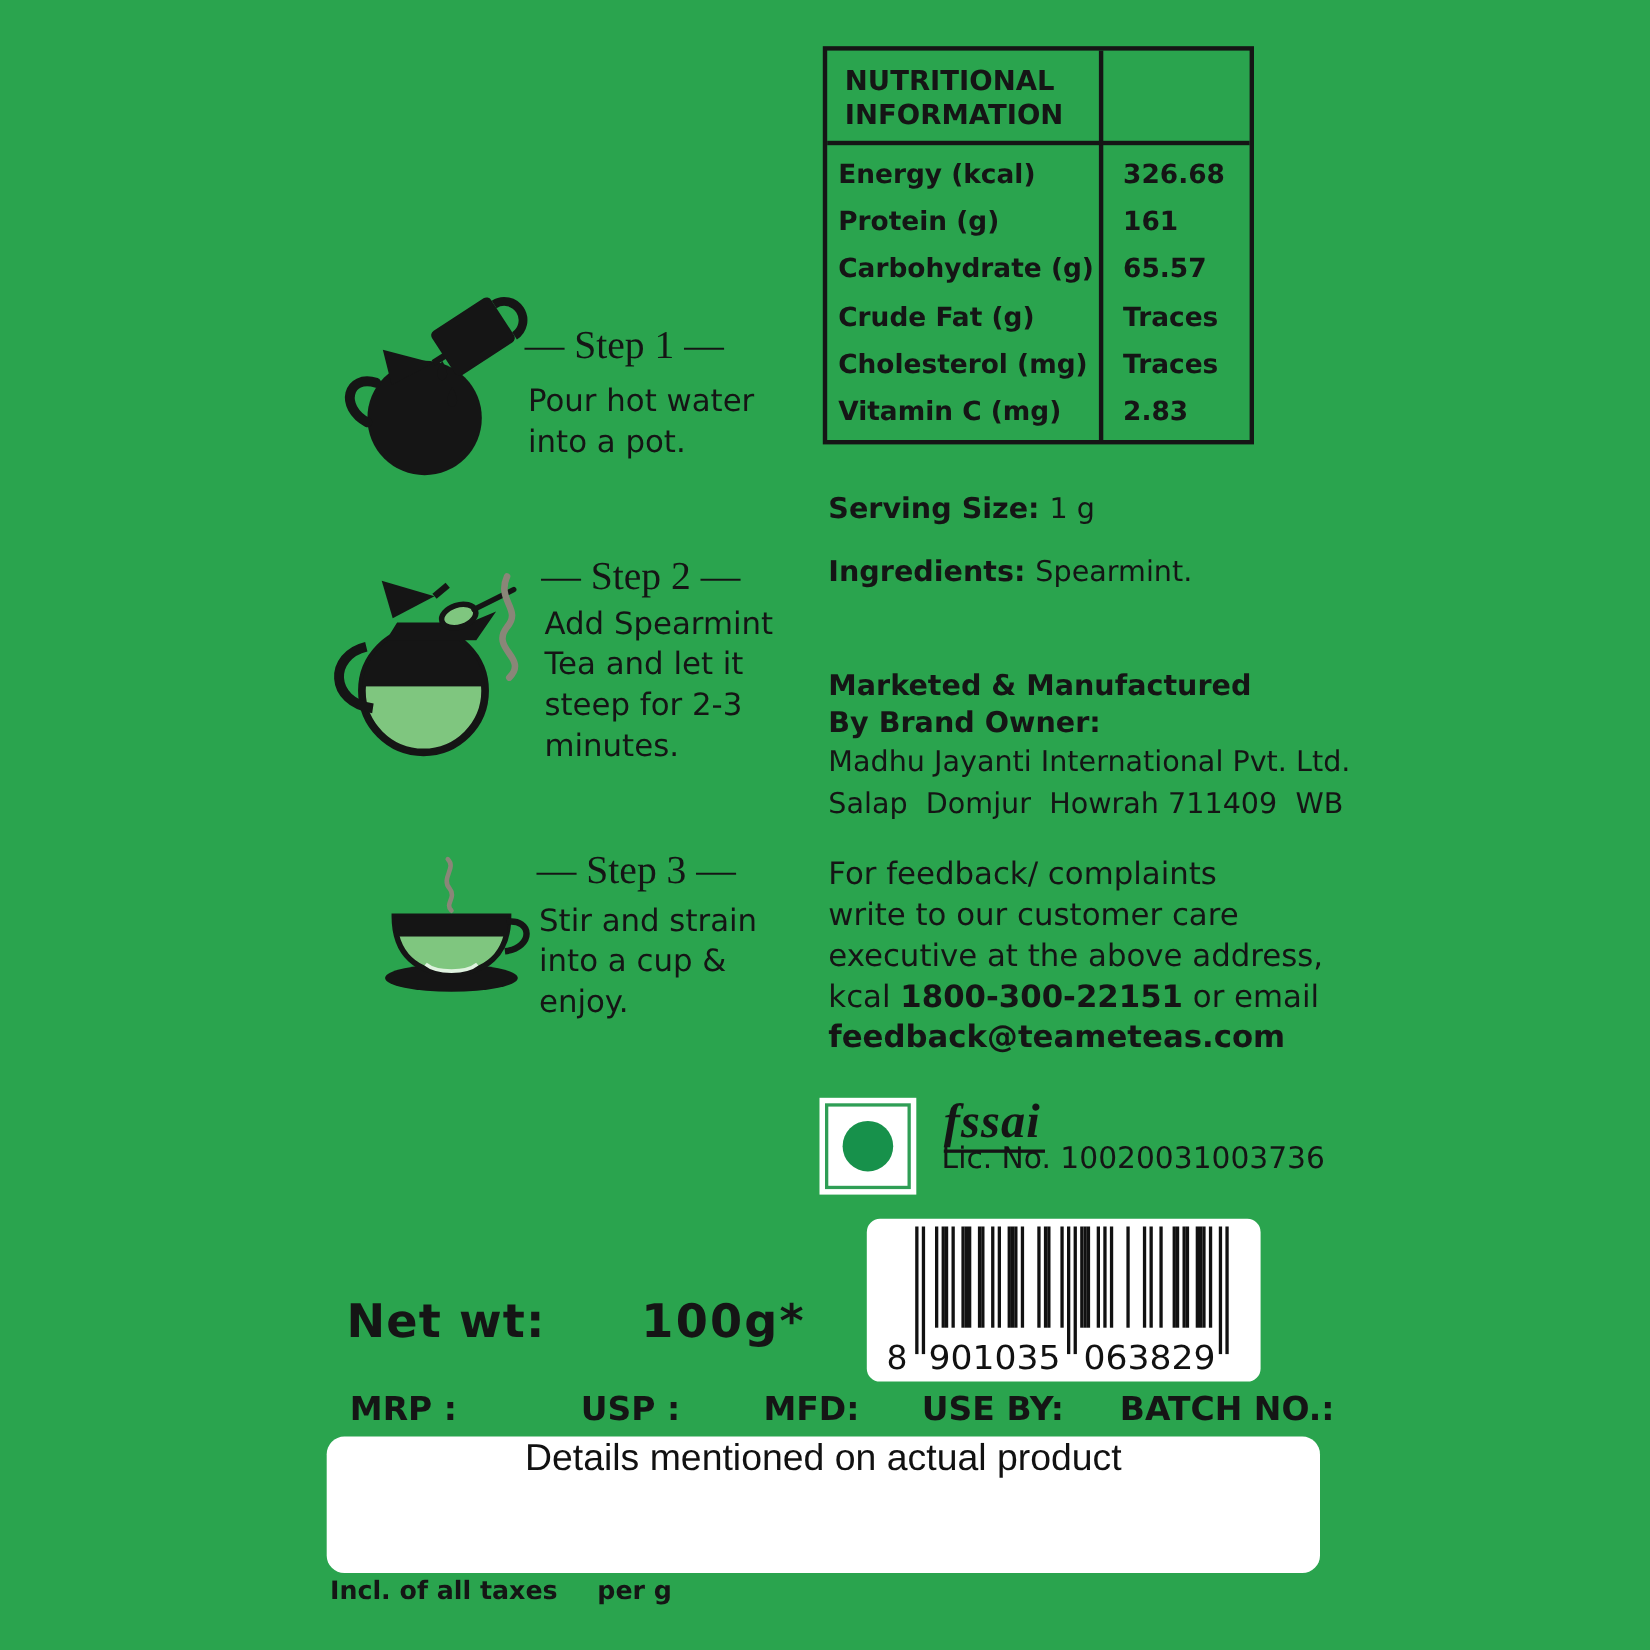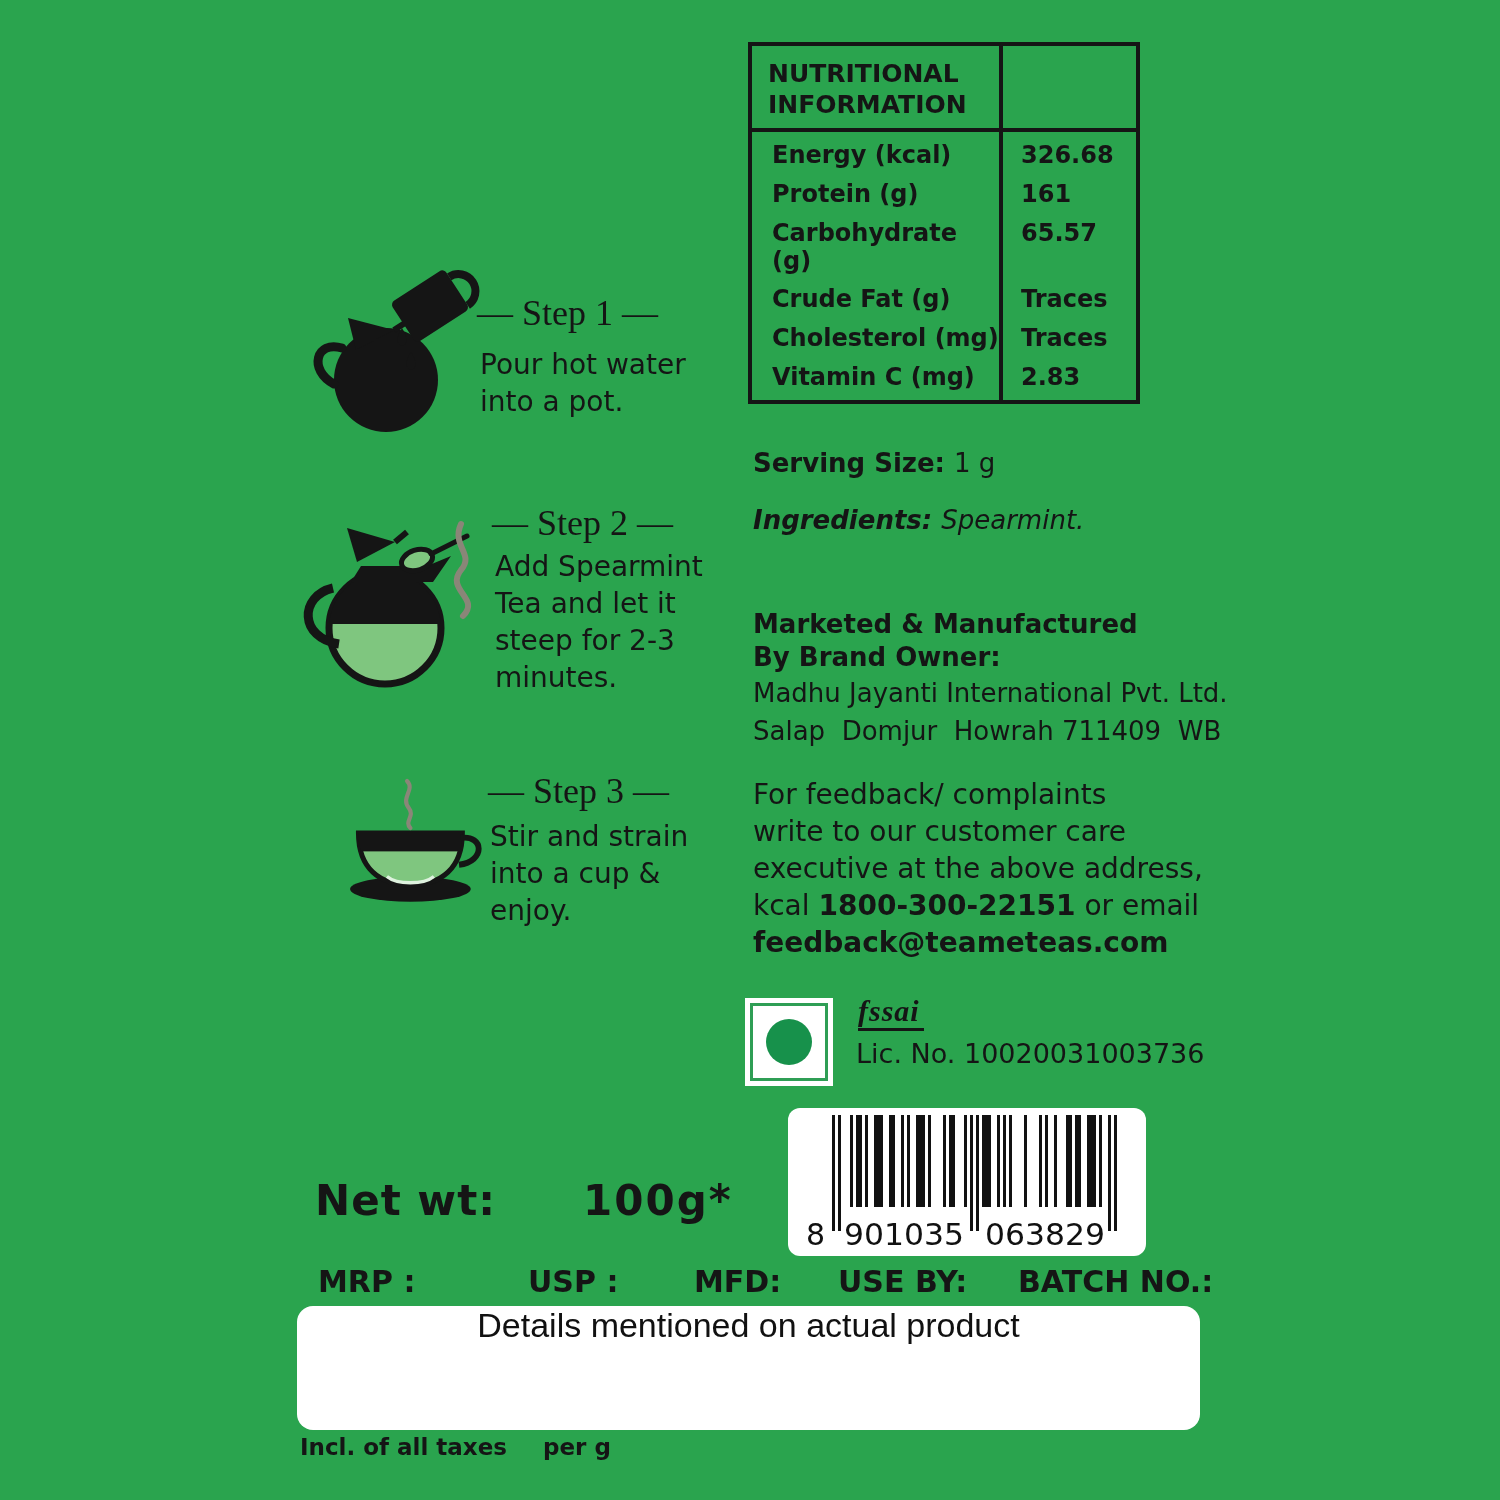--- a/index.html
+++ b/index.html
@@ -16,40 +16,40 @@
   .abs{position:absolute;}
 
   
   .nutri{left:748px; top:42px; width:392px; height:362px; border:4px solid var(--ink); box-sizing:border-box;}
   .nutri-vline{position:absolute; left:247px; top:0; bottom:0; width:4px; background:var(--ink);}
   .nutri-header{position:absolute; left:0; top:0; right:0; height:86px; border-bottom:4px solid var(--ink); box-sizing:border-box;}
   .nh-left{position:absolute; left:16px; top:12px; width:215px; font-size:25px; font-weight:bold; line-height:31px;}
   .nh-right{position:absolute; left:265px; top:12px; width:118px; font-size:25px; font-weight:bold; line-height:31px;}
   .nutri-body{position:absolute; left:0; right:0; top:90px; bottom:4px; display:flex; flex-direction:column; justify-content:space-around;}
   .nutri-row{display:flex; font-size:24px; font-weight:bold;}
-  .nr-label{width:247px; padding-left:20px; box-sizing:border-box;}
+  .nr-label{width:247px; padding-left:10px; box-sizing:border-box;}
   .nr-value{padding-left:22px;}
 
   
   .info{left:753px; font-size:26px;}
   .b{font-weight:bold;}
   .val{margin-left:9px;}
   .serving{top:448px;}
-  .ingredients{top:505px;font-style:italic;}
+  .ingredients{top:505px;}
   .category{top:560px;}
   .mfg-heading{top:608px; width:400px; font-weight:bold; line-height:33px; font-size:26px;}
   .mfg-name{top:678px;}
   .mfg-address{top:716px; white-space:pre;}
   .feedback{top:776px; font-size:28px; line-height:37px;}
 
   
   .veg-mark{left:745px; top:998px; width:88px; height:88px; background:var(--white); display:flex; align-items:center; justify-content:center;}
   .veg-frame{position:absolute; inset:5px; border:3px solid #2f9e55;}
   .veg-dot{width:46px; height:46px; border-radius:50%; background:var(--veg);}
-  .fssai-logo{left:858px; top:994px; font-family:"Liberation Serif",serif; font-style:italic; font-weight:bold; font-size:30px; border-bottom:3px solid var(--ink); padding:0 4px 0 0; letter-spacing:1px;}
+  .fssai-logo{left:858px; top:994px; font-family:"Liberation Serif",serif; font-style:italic; font-weight:bold; font-size:44px; border-bottom:3px solid var(--ink); padding:0 4px 0 0; letter-spacing:1px;}
   .fssai-lic{left:856px; top:1038px; font-size:27px;}
 
   
   .barcode-box{left:788px; top:1108px; width:358px; height:148px; background:var(--white); border-radius:12px; display:flex; align-items:center; justify-content:center;}
 
   
   .netwt-label{left:315px; top:1176px; font-size:42px; font-weight:bold; letter-spacing:1px;}
   .netwt-value{left:583px; top:1176px; font-size:42px; font-weight:bold; letter-spacing:2px;}
   .price{top:1264px; font-size:30px; font-weight:bold;}
   .p-mrp{left:318px;} .p-usp{left:528px;} .p-mfd{left:694px;} .p-useby{left:838px;} .p-batch{left:1018px;}

